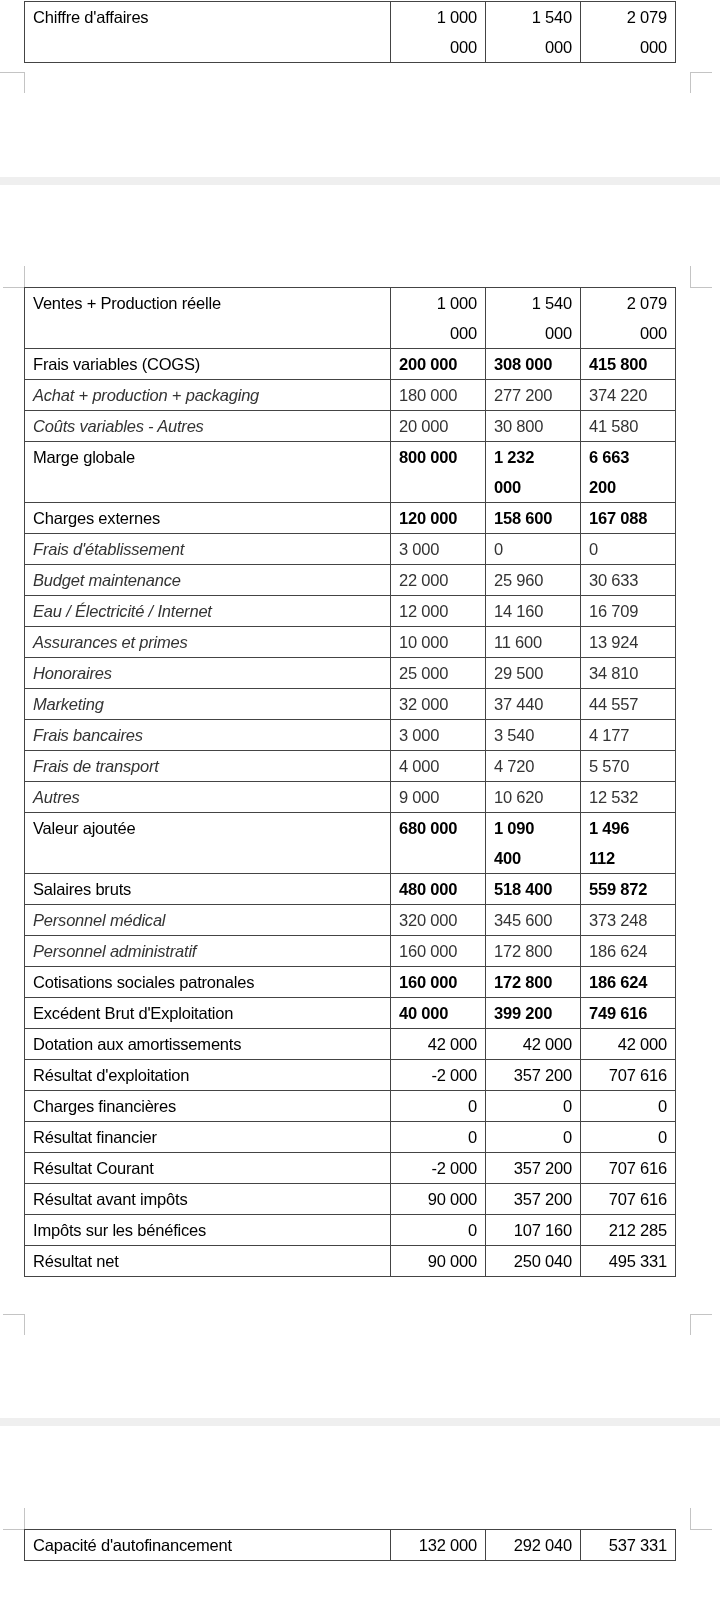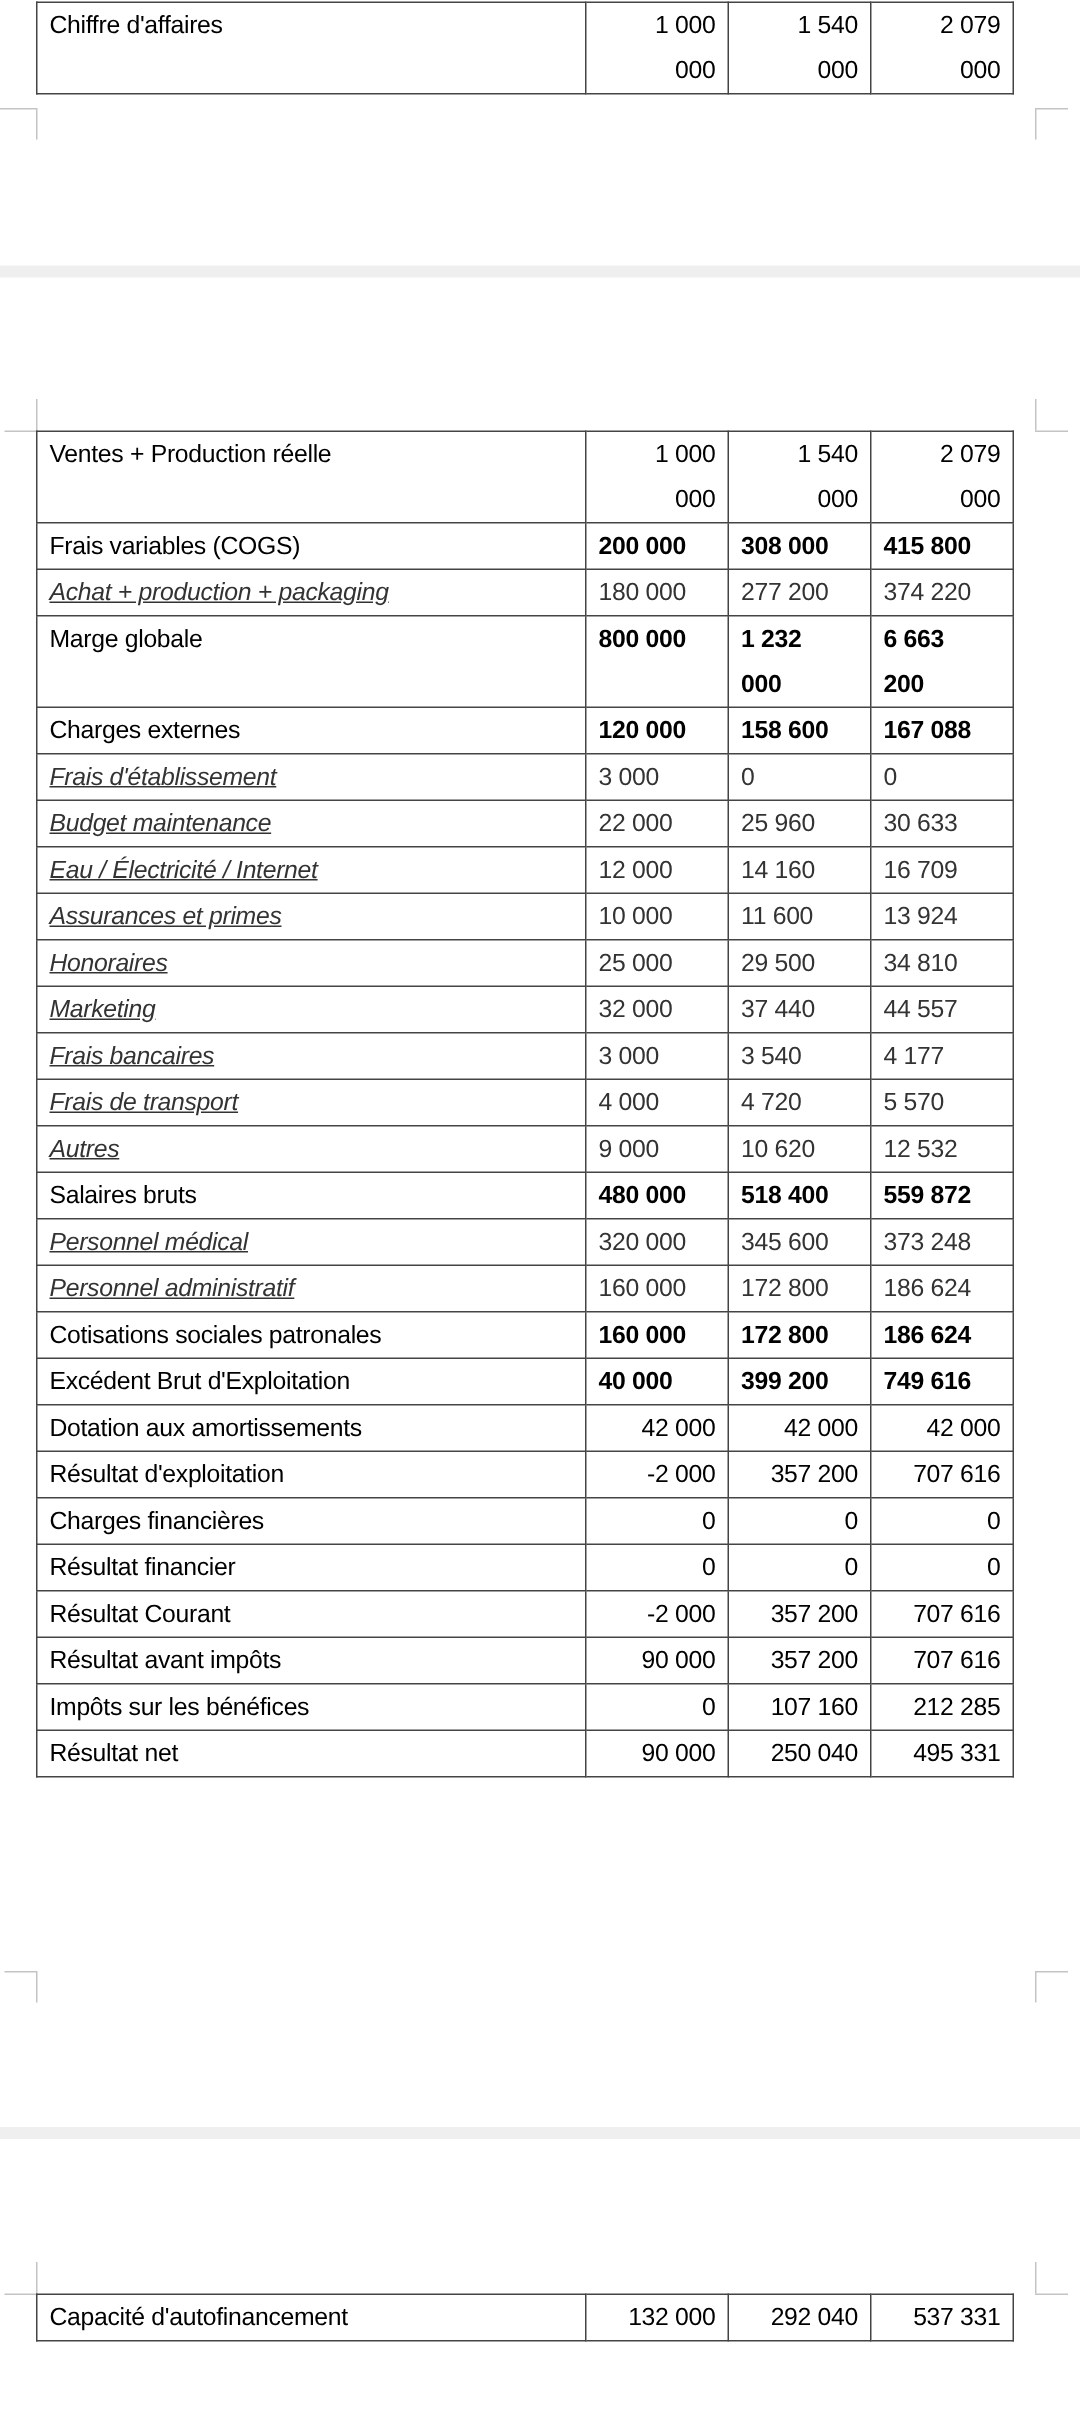--- a/index.html
+++ b/index.html
@@ -27,21 +27,21 @@
   }
   table.fin td.num { padding-left: 8px; }
   col.c-label { width: 366px; }
   col.c-y1 { width: 95px; }
   col.c-y2 { width: 95px; }
   col.c-y3 { width: 95px; }
   tr.main td { font-weight: normal; color: #000; }
   tr.main td.num { font-weight: bold; }
   tr.main.plain td.num { font-weight: normal; text-align: right; }
   tr.sub td { color: #333; }
-  tr.sub td.lbl { font-style: italic; text-decoration: underline; }
+  tr.sub td.lbl { font-style: italic; }
 </style>
 </head>
 <body>
 
 <table class="fin" id="top-table" style="top:1px;border-radius:17px;">
   <colgroup>
       <col class="c-label">
       <col class="c-y1">
       <col class="c-y2">
       <col class="c-y3">
@@ -104,20 +104,26 @@
         <td class="num">200 000</td>
         <td class="num">308 000</td>
         <td class="num">415 800</td>
       </tr>
       <tr class="sub">
         <td class="lbl">Achat + production + packaging</td>
         <td class="num">180 000</td>
         <td class="num">277 200</td>
         <td class="num">374 220</td>
       </tr>
+      <tr class="sub">
+        <td class="lbl">Coûts variables - Autres</td>
+        <td class="num">20 000</td>
+        <td class="num">30 800</td>
+        <td class="num">41 580</td>
+      </tr>
       <tr class="main">
         <td class="lbl">Marge globale</td>
         <td class="num">800 000</td>
         <td class="num">
           <div>1 232</div>
           <div>000</div>
         </td>
         <td class="num">
           <div>6 663</div>
           <div>200</div>
@@ -175,20 +181,32 @@
         <td class="lbl">Frais de transport</td>
         <td class="num">4 000</td>
         <td class="num">4 720</td>
         <td class="num">5 570</td>
       </tr>
       <tr class="sub">
         <td class="lbl">Autres</td>
         <td class="num">9 000</td>
         <td class="num">10 620</td>
         <td class="num">12 532</td>
+      </tr>
+      <tr class="main">
+        <td class="lbl">Valeur ajoutée</td>
+        <td class="num">680 000</td>
+        <td class="num">
+          <div>1 090</div>
+          <div>400</div>
+        </td>
+        <td class="num">
+          <div>1 496</div>
+          <div>112</div>
+        </td>
       </tr>
       <tr class="main">
         <td class="lbl">Salaires bruts</td>
         <td class="num">480 000</td>
         <td class="num">518 400</td>
         <td class="num">559 872</td>
       </tr>
       <tr class="sub">
         <td class="lbl">Personnel médical</td>
         <td class="num">320 000</td>

